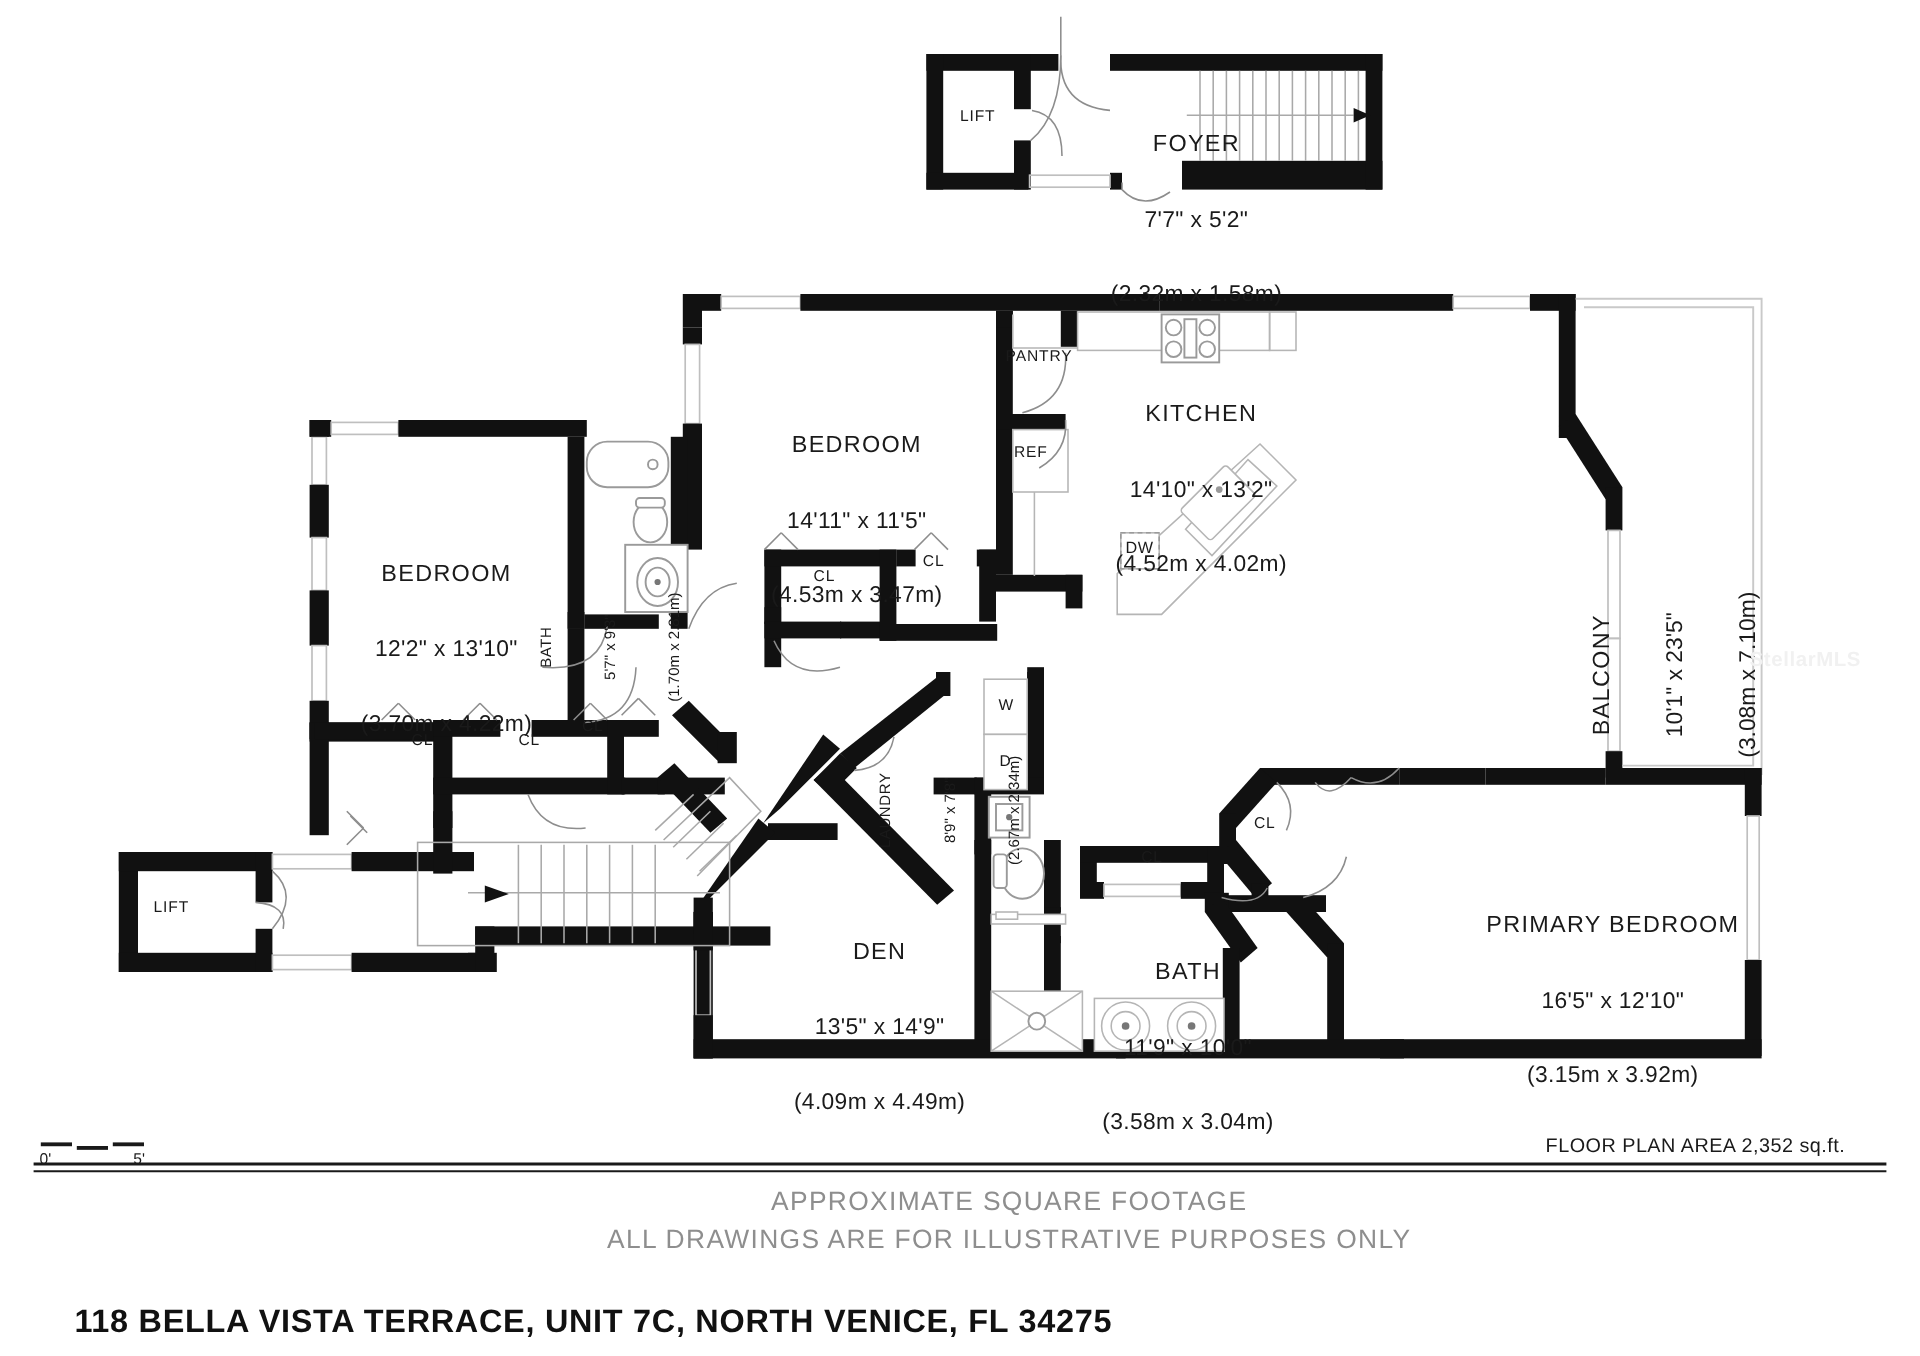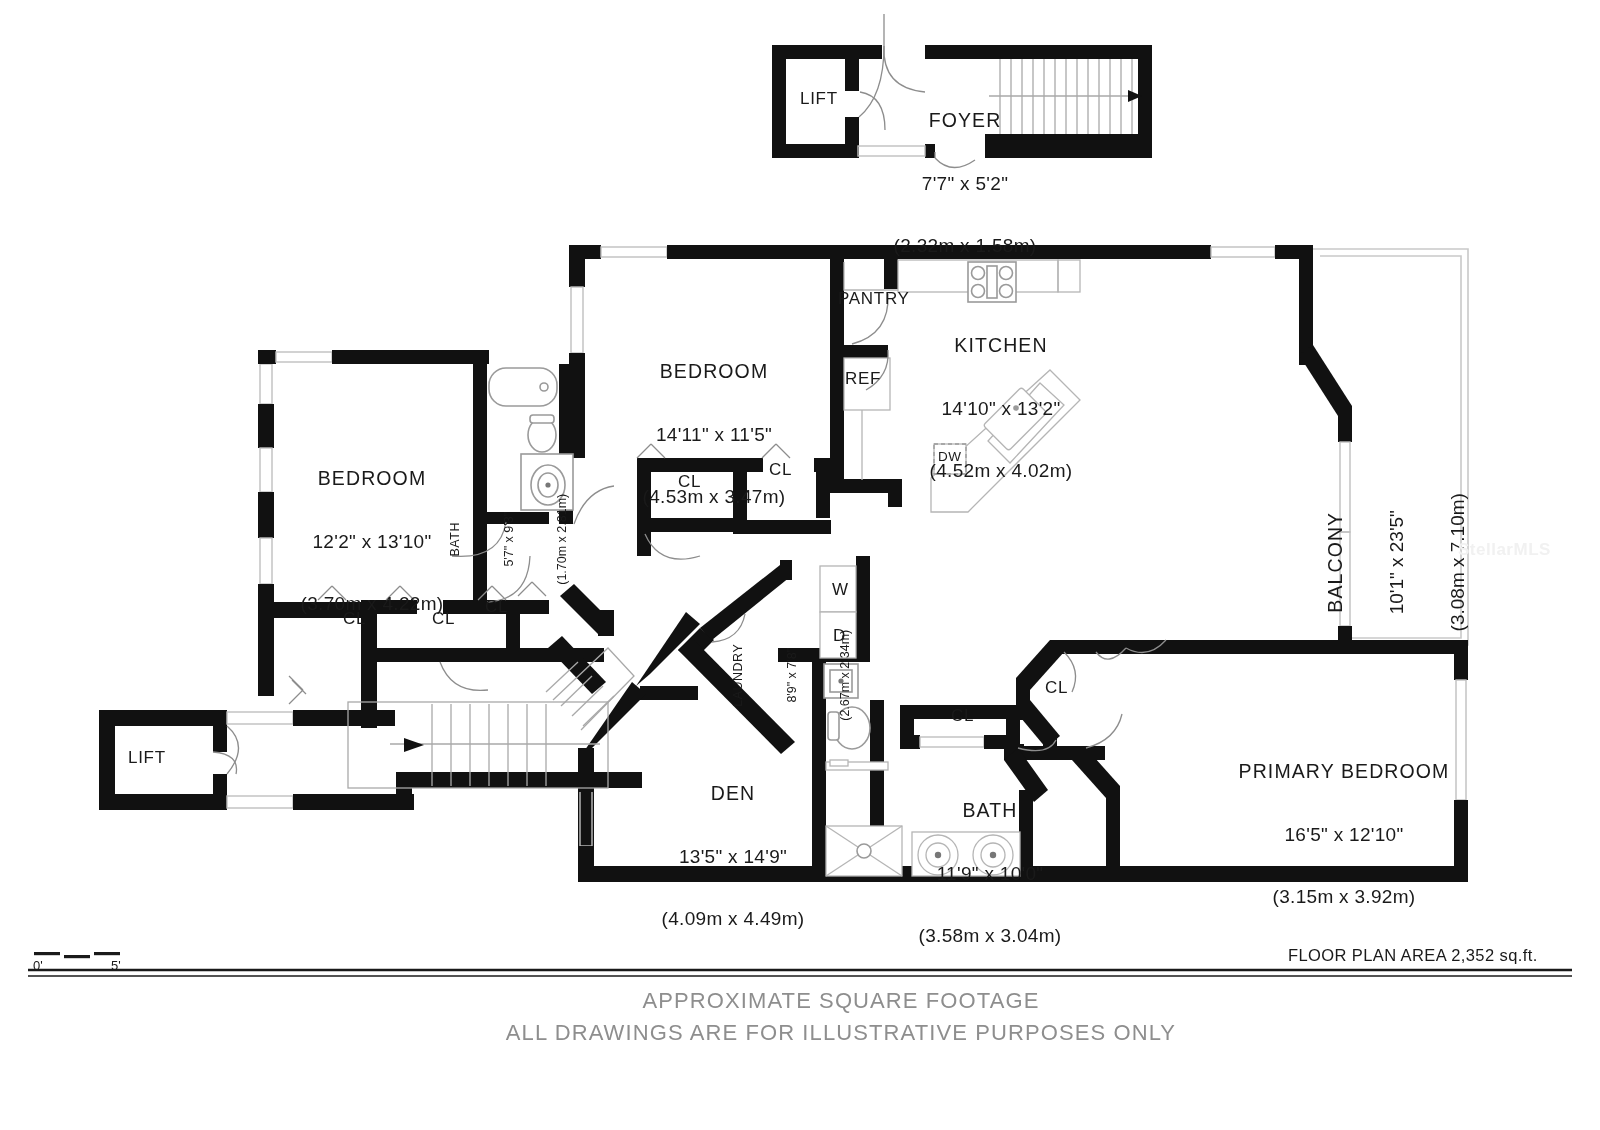--- a/index.html
+++ b/index.html
@@ -51,21 +51,21 @@
     font-size: 19.5px;
     letter-spacing: 1.1px;
   }
   .lbl .rdim {
     display: block;
     font-size: 19px;
     letter-spacing: 0.3px;
   }
   .tag {
     position: absolute;
-    font-size: 17px;
+    font-size: 13px;
     letter-spacing: 0.7px;
     color: #1a1a1a;
     white-space: nowrap;
   }
   .tag-tiny { font-size: 13.5px; letter-spacing: 0.4px; text-align: center; }
   .vert-block {
     position: absolute;
     transform-origin: 50% 50%;
     transform: rotate(-90deg);
     text-align: center;
@@ -450,21 +450,21 @@
       <path class="swing" d="M 1064 652 Q 1082 670 1072 692"></path>
       <path class="swing" d="M 1166 640 Q 1148 660 1126 648"></path>
       <path class="swing" d="M 1126 648 Q 1108 668 1096 652"></path>
 
       <path class="swing" d="M 1018 748 Q 1048 756 1056 740"></path>
 
       <path class="swing" d="M 1086 748 Q 1116 740 1122 714"></path>
     </g>
   </svg>
 
-  <div class="lbl" style="left:876px; top:70px; width:178px;">
+  <div class="lbl" style="left:908px; top:70px; width:178px;">
     <span class="rname">FOYER</span>
     <span class="rdim">7'7" x 5'2"</span>
     <span class="rdim">(2.32m x 1.58m)</span>
   </div>
   <div class="tag" style="left:800px; top:89px;">LIFT</div>
 
   <div class="lbl" style="left:610px; top:321px; width:208px;">
     <span class="rname">BEDROOM</span>
     <span class="rdim">14'11" x 11'5"</span>
     <span class="rdim">(4.53m x 3.47m)</span>
@@ -550,14 +550,15 @@
   <div class="area-txt" style="left:1288px; top:946px;">FLOOR PLAN AREA 2,352 sq.ft.</div>
 
   <svg style="position:absolute; left:0; top:966px; width:1600px; height:16px;">
     <line class="rule" x1="28" y1="4" x2="1572" y2="4" stroke-width="2.4"></line>
     <line class="rule" x1="28" y1="10" x2="1572" y2="10" stroke-width="1.6"></line>
   </svg>
 
   <div class="disc" style="left:0; top:988px;">APPROXIMATE SQUARE FOOTAGE</div>
   <div class="disc" style="left:0; top:1020px;">ALL DRAWINGS ARE FOR ILLUSTRATIVE PURPOSES ONLY</div>
 
+  <div class="addr" style="left:62px; top:1086px;">118 BELLA VISTA TERRACE, UNIT 7C, NORTH VENICE, FL 34275</div>
 
 </div>
 
 </body></html>

